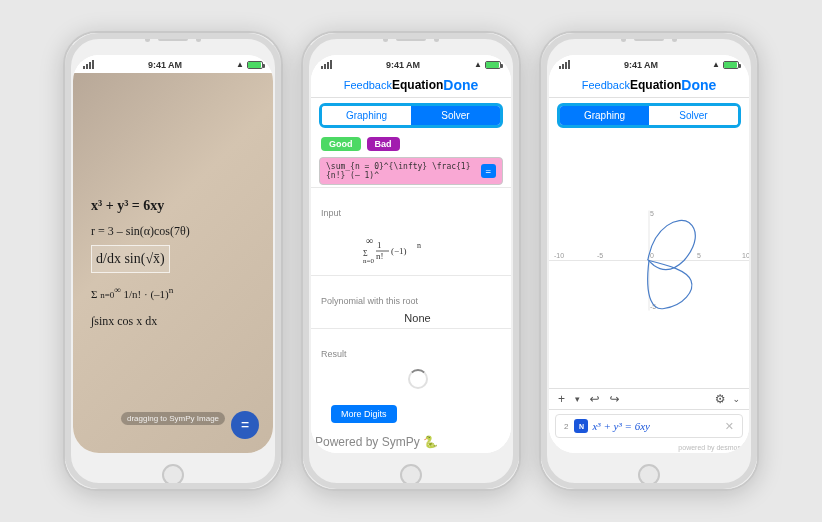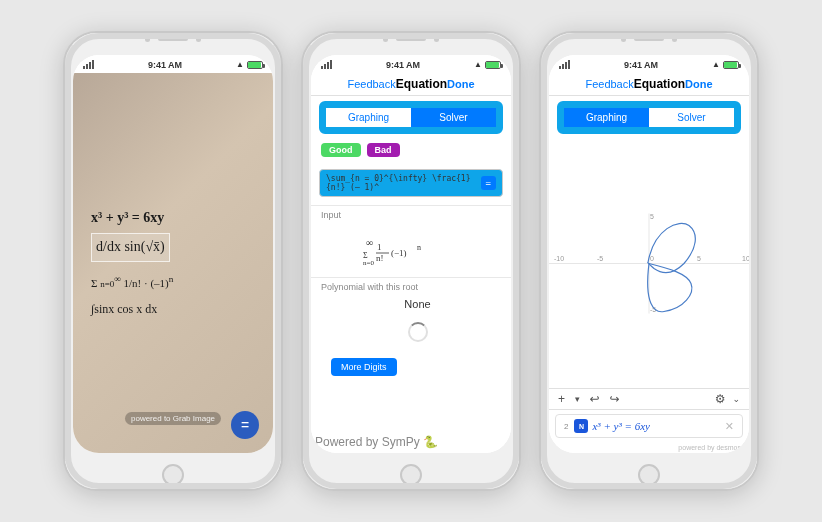--- a/index.html
+++ b/index.html
@@ -95,31 +95,31 @@
       font-size: 11px;
       font-weight: 400;
     }
     .nav-bar .nav-title {
       font-size: 12px;
       font-weight: 600;
       color: #000;
     }
     .nav-bar .nav-done {
       color: #007aff;
-      font-size: 11px;
+      font-size: 14px;
       font-weight: 600;
     }
 
     
     .tab-bar {
       display: flex;
       margin: 5px 8px;
       border-radius: 6px;
       overflow: hidden;
-      border: 7px solid #0ea5e9;
+      border: 3px solid #0ea5e9;
     }
     .tab-item {
       flex: 1;
       text-align: center;
       padding: 4px 0;
       font-size: 10px;
       font-weight: 500;
       cursor: pointer;
     }
     .tab-item.active { background: #007aff; color: white; }
@@ -197,41 +197,41 @@
     }
     .badge-good {
       background: #4cd964; color: white; font-size: 9px;
       padding: 2px 8px; border-radius: 4px; font-weight: 600;
     }
     .badge-bad {
       background: #a21caf; color: white; font-size: 9px;
       padding: 2px 8px; border-radius: 4px; font-weight: 600;
     }
     .equation-box {
-      margin: 8px 8px;
+      margin: 2px 8px;
       border: 1px solid #c8c8c8;
       border-radius: 4px;
       display: flex;
       align-items: center;
       padding: 4px 6px;
       font-size: 9px;
       color: #333;
       font-family: monospace;
-      background: #0ea5e9;
+      background: #f9a8d4;
     }
     .equation-box .eq-blue {
       margin-left: auto;
       background: #007aff;
       color: white;
       padding: 2px 5px;
       border-radius: 3px;
       font-size: 9px;
     }
     .section-label {
-      padding: 4px 10px 2px;
+      padding: 20px 10px 2px;
       font-size: 9px;
       color: #888;
       border-top: 1px solid #e8e8e8;
     }
     .section-value {
       padding: 4px 10px;
       font-size: 11px;
       color: #333;
       text-align: center;
       margin-left: 13px;
@@ -385,29 +385,30 @@
           <span>▲</span>
           <span class="battery">
               <div class="battery-fill"></div>
             </span>
         </span>
       </div>
       <div class="content-area">
         <div class="camera-bg">
           <div class="handwriting-area">
             <div class="hw-line" style="font-size:14px; font-weight:bold;">x³ + y³ = 6xy</div>
+            <div class="hw-line" style="font-size:12px;">r = 3 – sin(α)cos(7θ)</div>
             <div class="hw-box">
               <span class="hw-line" style="font-size:14px;">d/dx sin(√x̄)</span>
             </div>
             <div class="hw-line" style="font-size:11px; margin-top:6px;">
               Σ <span style="font-size:9px;">n=0</span><sup>∞</sup> 1/n! · (–1)<sup>n</sup>
             </div>
             <div class="hw-line" style="font-size:12px; margin-top:4px;">∫sinx cos x dx</div>
           </div>
-          <div class="drag-hint">powered to Grab Image</div>
+          <div class="drag-hint">dragging to SymPy Image</div>
           <div class="blue-circle-btn">=</div>
         </div>
       </div>
     </div>
     <div class="phone-bottom">
       <div class="home-btn"></div>
     </div>
   </div>
 
   <div class="phone">
@@ -461,20 +462,21 @@
             <line x1="15" y1="25" x2="28" y2="25" stroke="#333" stroke-width="0.8"></line>
             <text x="15" y="33" font-size="9" fill="#333" font-family="Times New Roman">n!</text>
             <text x="30" y="28" font-size="9" fill="#333" font-family="Times New Roman">(−1)</text>
             <text x="56" y="22" font-size="8" fill="#333" font-family="Times New Roman">n</text>
           </svg>
         </div>
 
         <div class="section-label">Polynomial with this root</div>
         <div class="section-value">None</div>
 
+        <div class="section-label">Result</div>
         <div class="section-value">
           <div class="spinner"></div>
         </div>
         <div style="padding: 4px 10px;">
           <span class="more-digits-btn">More Digits</span>
         </div>
         <div class="powered-by">
           <span>Powered by SymPy</span> 🐍
         </div>
       </div>

